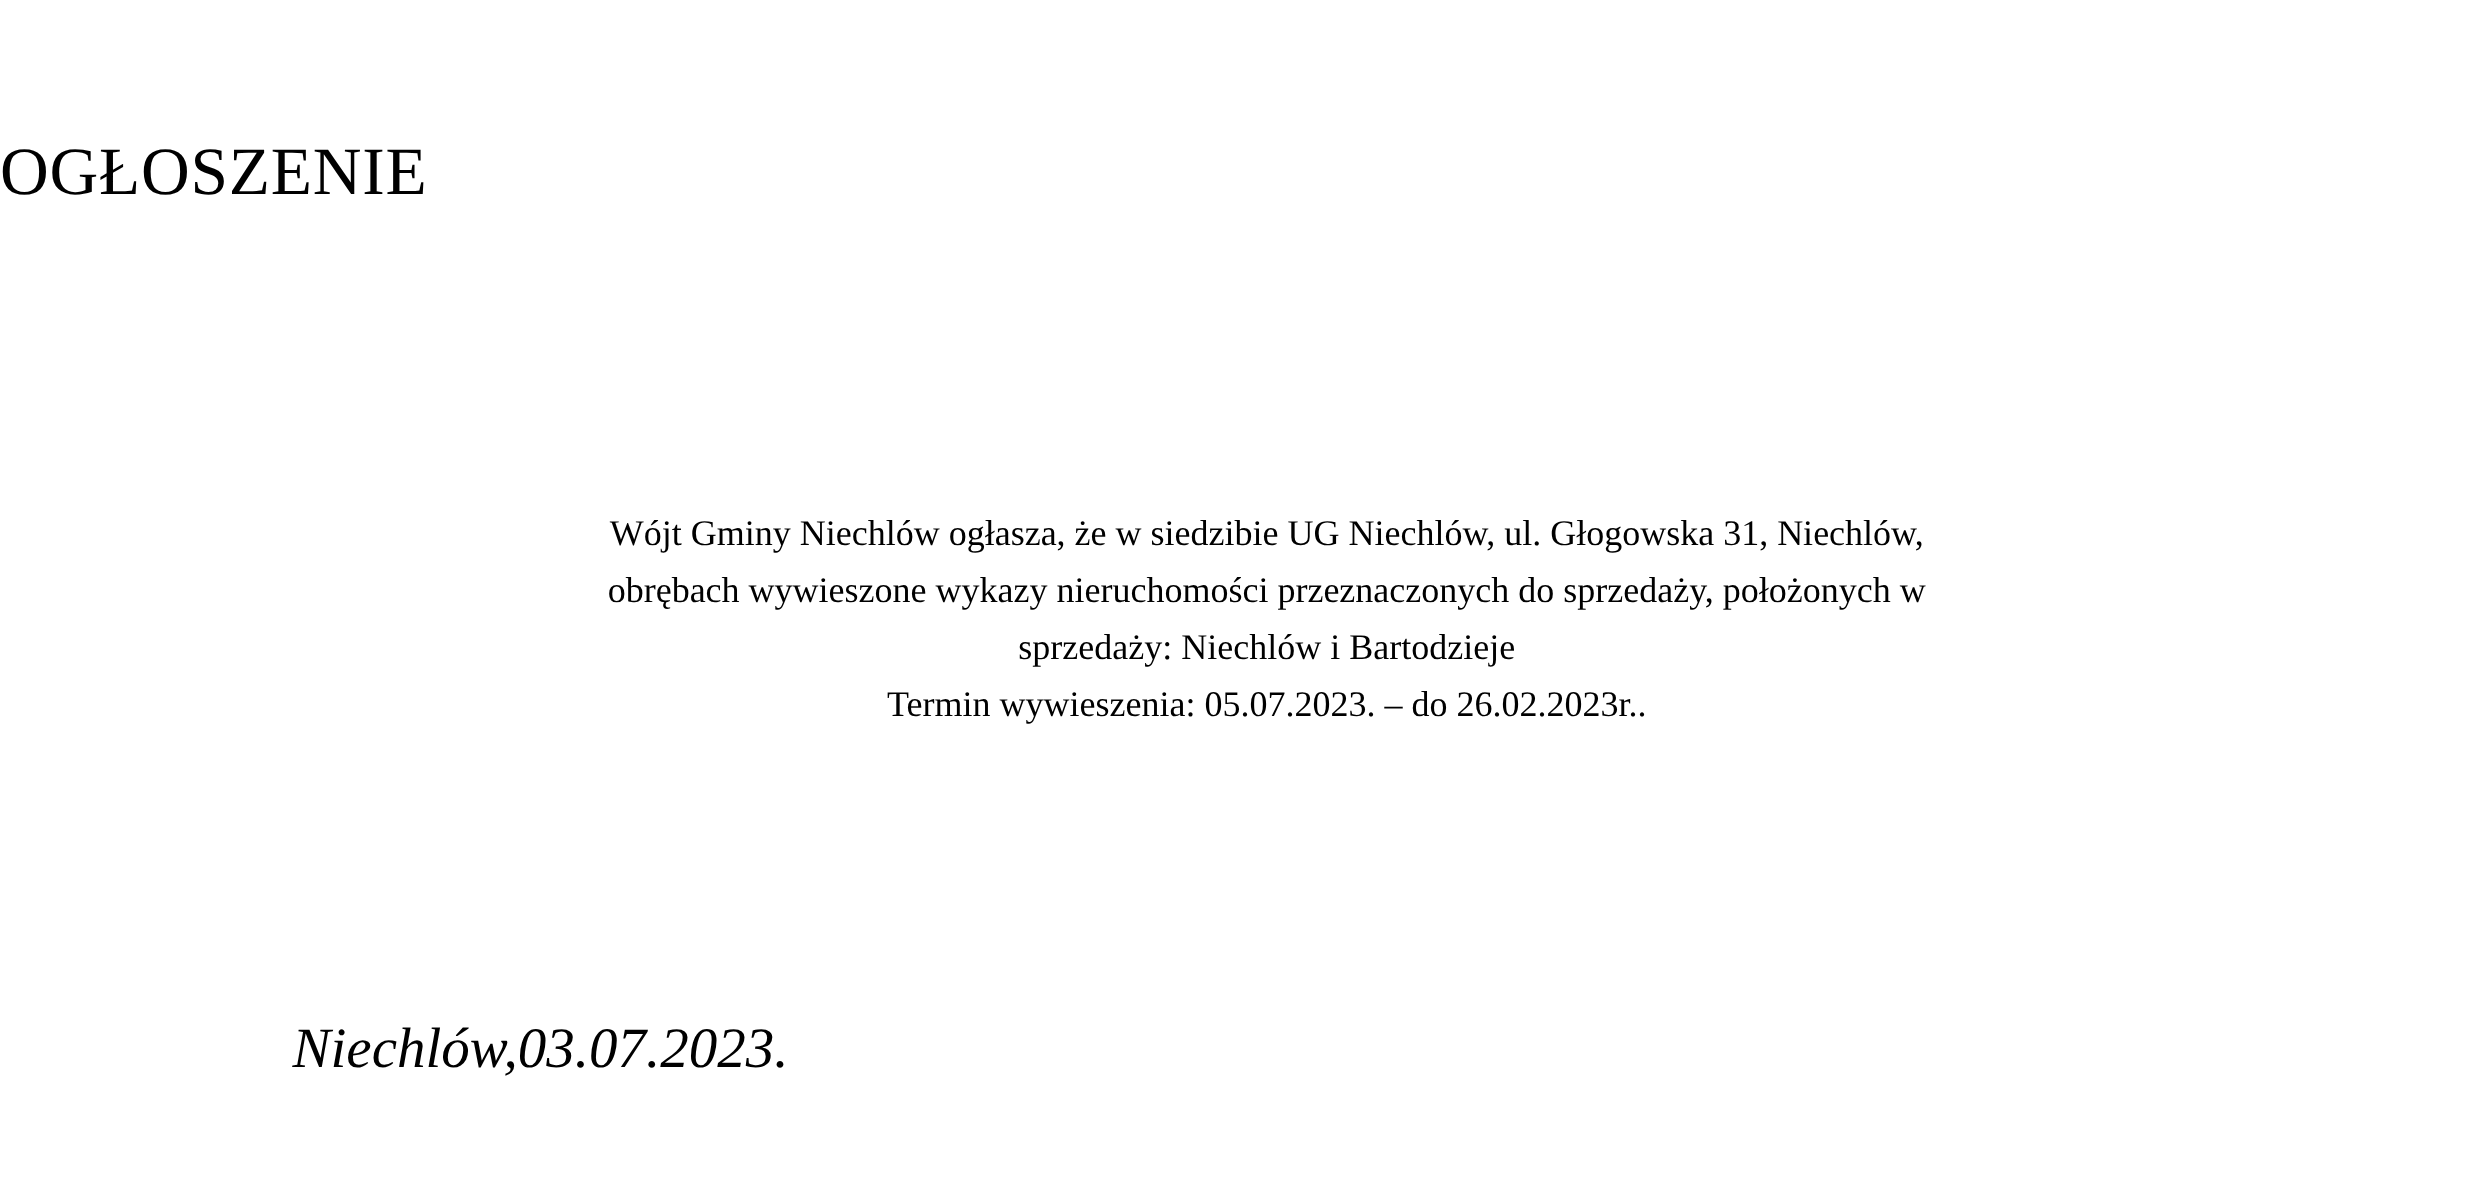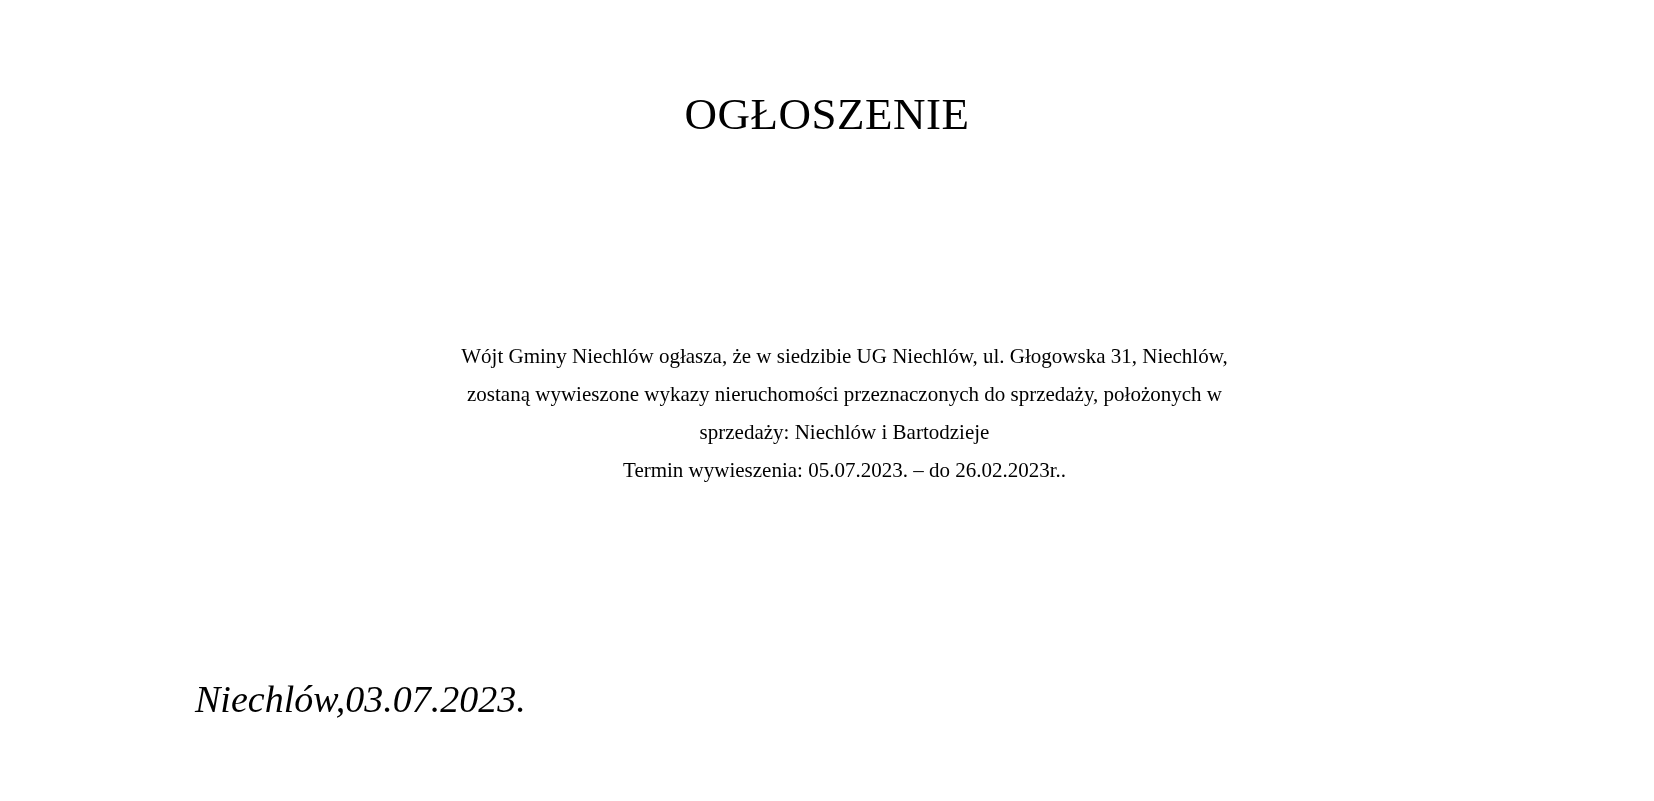--- a/index.html
+++ b/index.html
@@ -19,35 +19,35 @@
     position: relative;
     width: 1654px;
     height: 801px;
     background: #ffffff;
   }
   .doc-title {
     position: absolute;
     top: 92px;
     left: 0;
     right: 0;
-    text-align: center;
+    text-align: left;
     font-size: 45px;
     line-height: 1;
     letter-spacing: 0.5px;
     white-space: nowrap;
   }
   .doc-body {
     position: absolute;
     top: 337px;
     left: 0;
     right: 0;
     text-align: center;
   }
   .doc-body .line {
-    font-size: 21px;
+    font-size: 24px;
     line-height: 38px;
     white-space: nowrap;
     margin-left: 35px;
   }
   .doc-dateline {
     position: absolute;
     top: 680px;
     left: 195px;
     font-size: 38px;
     line-height: 1;
@@ -57,20 +57,20 @@
 </style>
 </head>
 <body>
 
 <div class="page">
 
   <h1 class="doc-title" style="margin:0; font-weight:400;">OGŁOSZENIE</h1>
 
   <div class="doc-body">
     <div class="line">Wójt Gminy Niechlów ogłasza, że w siedzibie UG Niechlów, ul. Głogowska 31, Niechlów,</div>
-    <div class="line">zostaną wywieszone wykazy nieruchomości przeznaczonych do sprzedaży, położonych w</div>
+    <div class="line">obrębach wywieszone wykazy nieruchomości przeznaczonych do sprzedaży, położonych w</div>
     <div class="line">sprzedaży: Niechlów i Bartodzieje</div>
     <div class="line">Termin wywieszenia: 05.07.2023. – do 26.02.2023r..</div>
   </div>
 
   <div class="doc-dateline">Niechlów,03.07.2023.</div>
 
 </div>
 
 </body></html>

